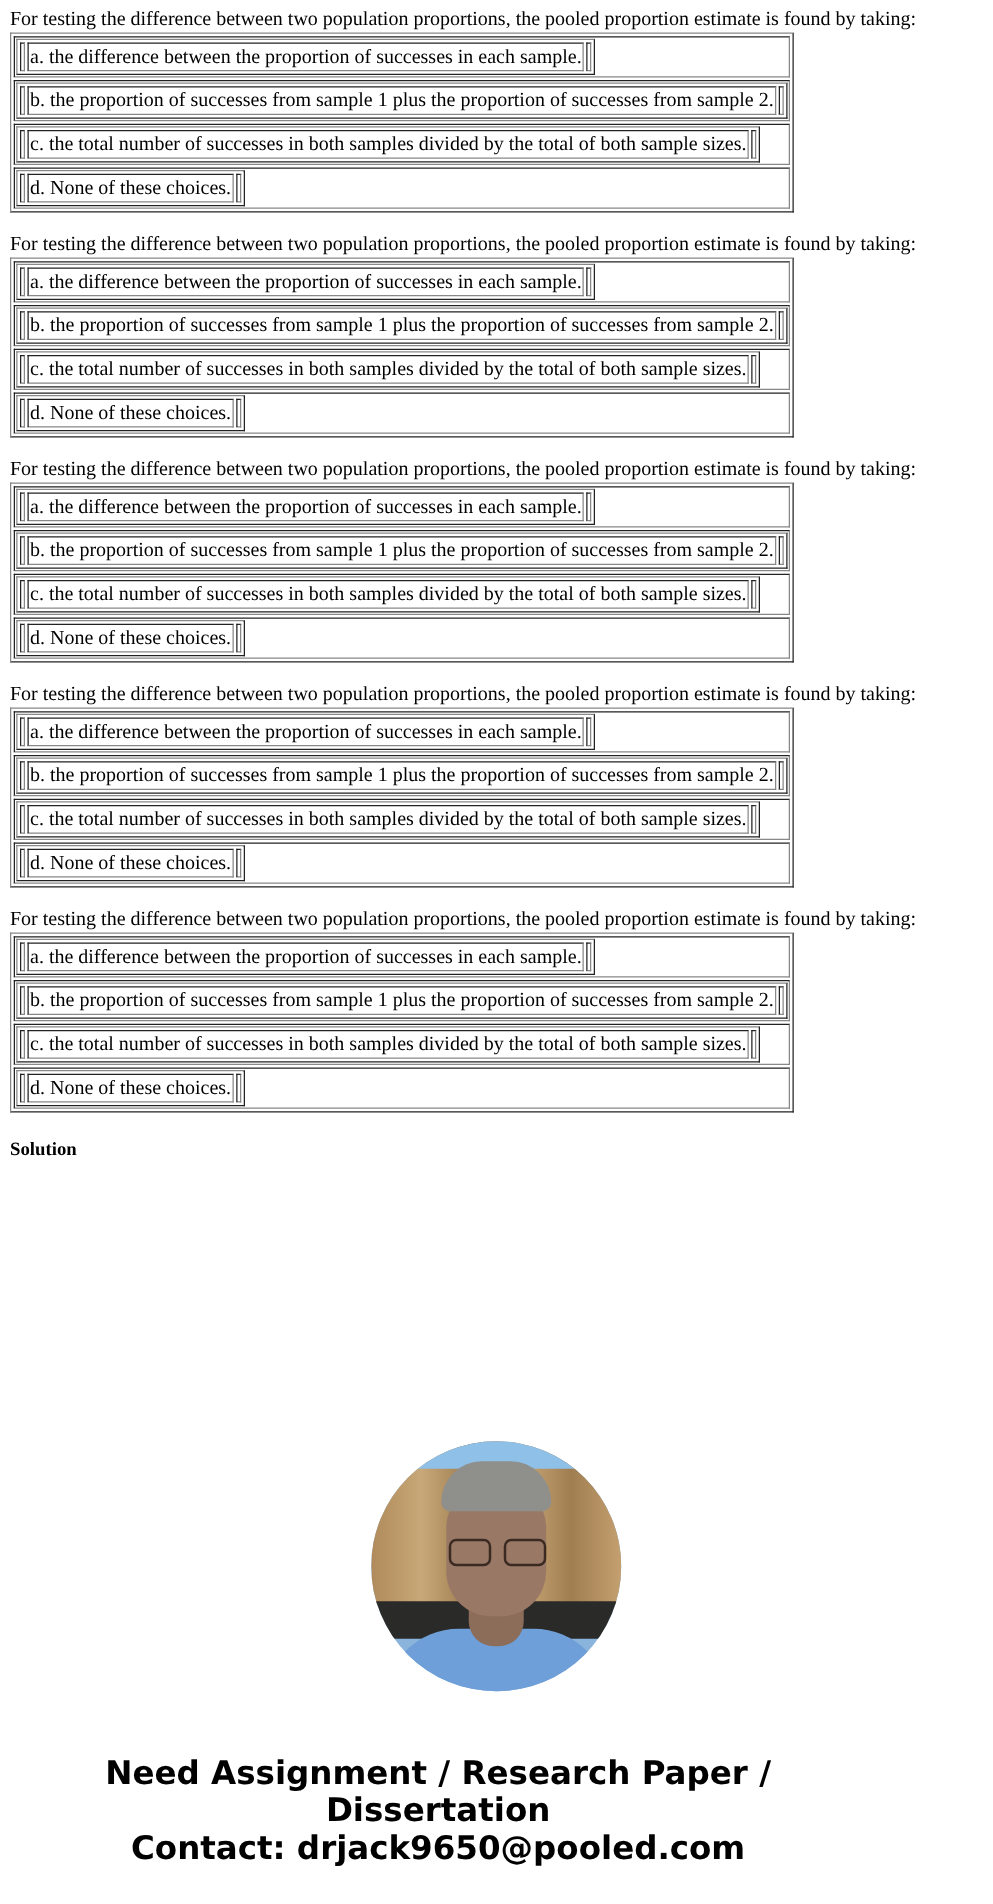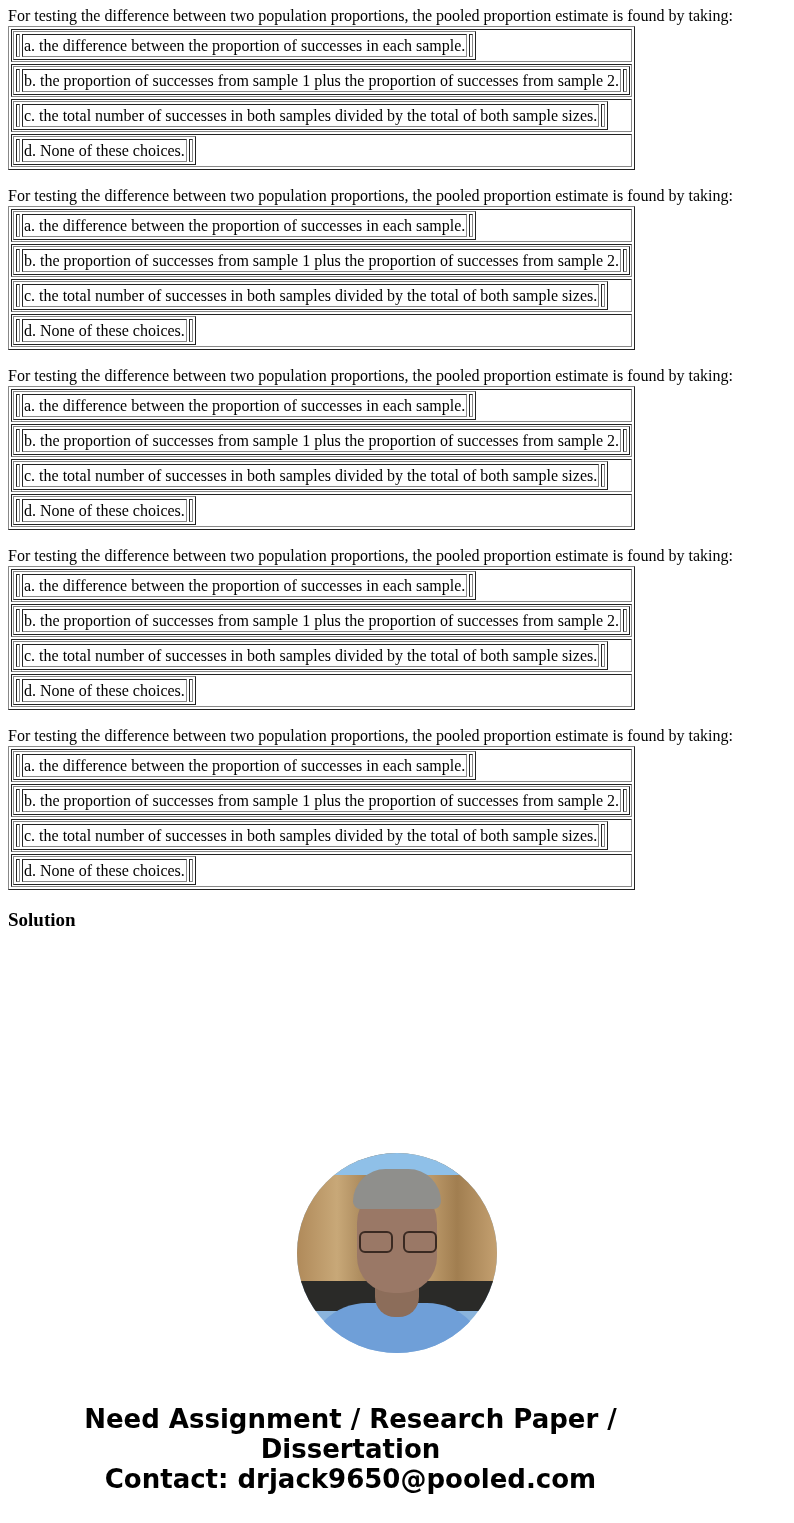--- a/index.html
+++ b/index.html
@@ -57,21 +57,21 @@
       border-color: #222 #888 #888 #222;
       padding: 1px;
       line-height: 19px;
       white-space: nowrap;
     }
     table.inner td.spacer {
       width: 0;
       padding: 0 1px;
     }
     h3.solution-heading {
-      font-size: 19px;
+      font-size: 15px;
       font-weight: bold;
       margin: 19px 0 0 0;
       line-height: 22px;
     }
     p.solution-text {
       margin: 17px 0 0 0;
       line-height: 19px;
     }
     .avatar {
       position: absolute;

